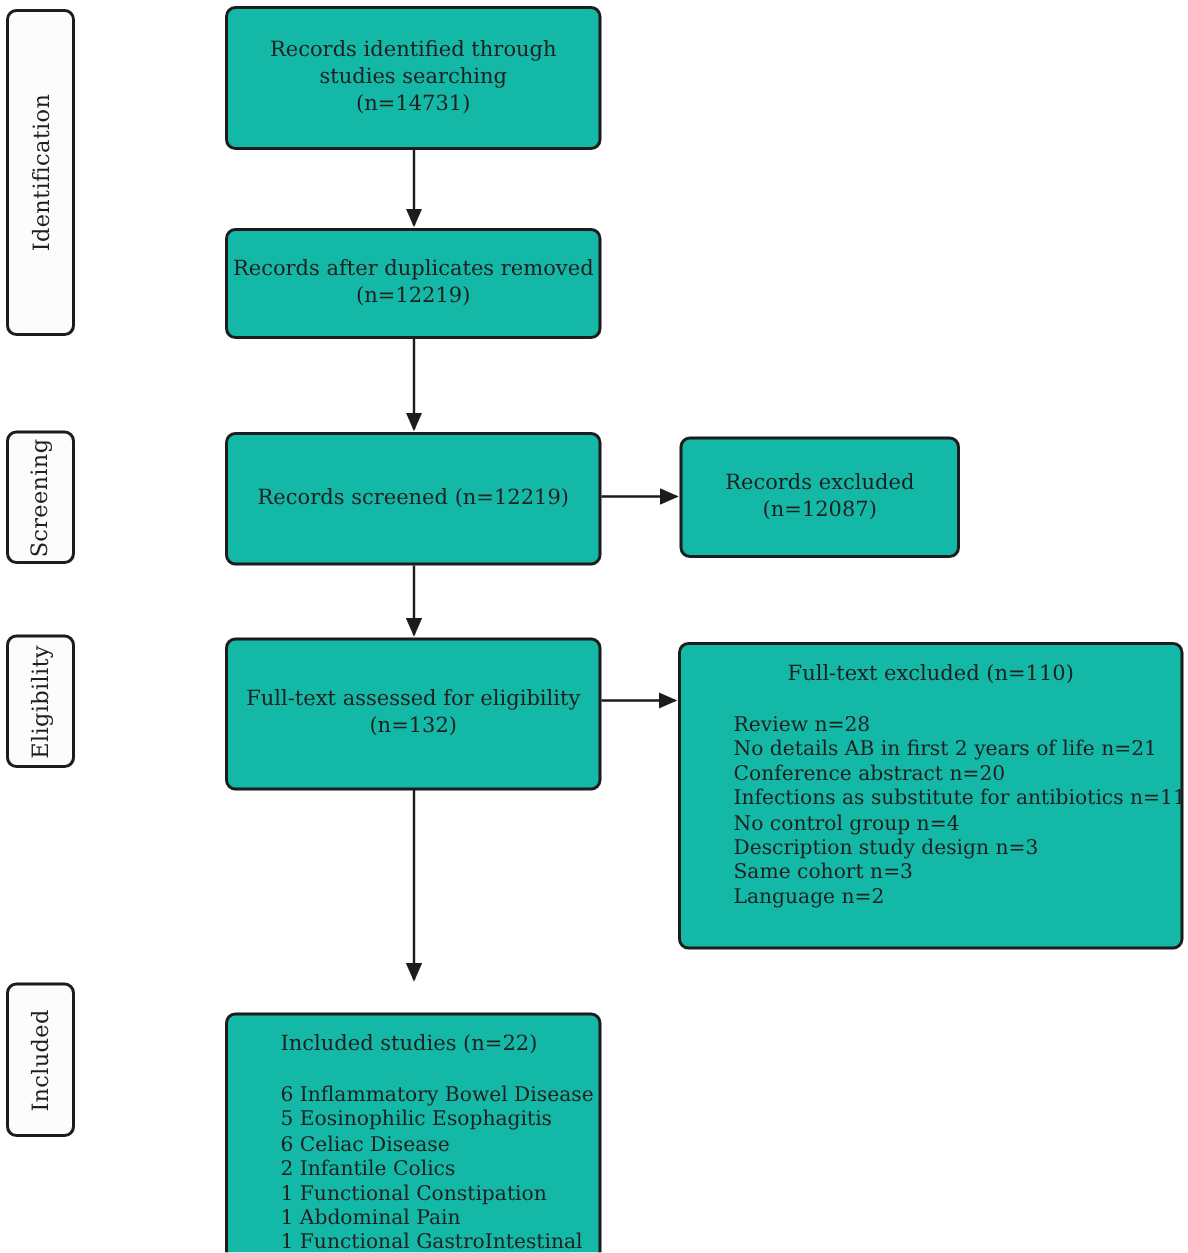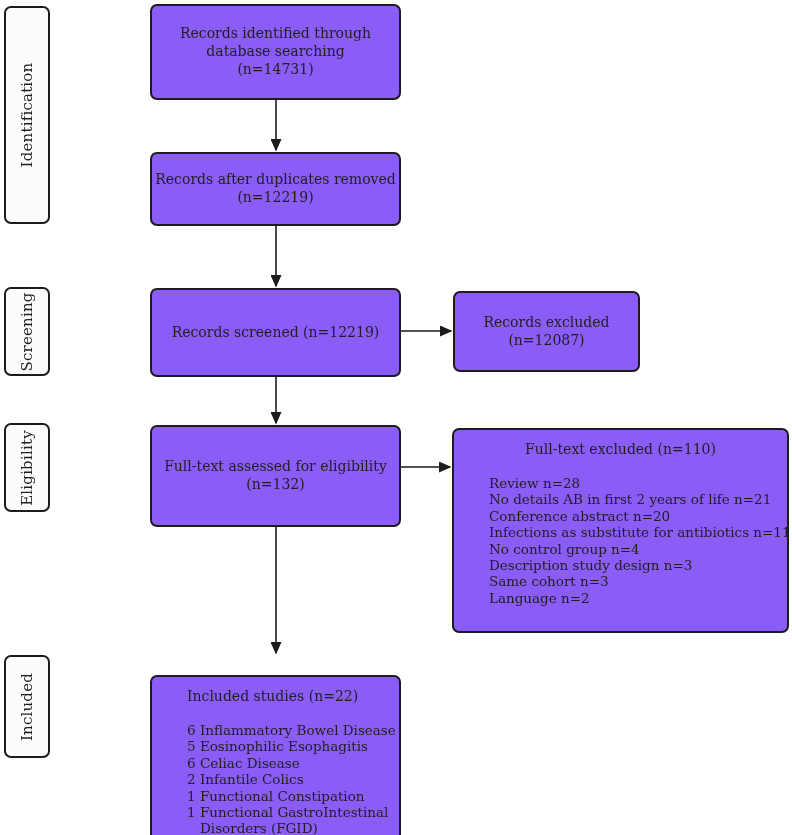--- a/index.html
+++ b/index.html
@@ -16,21 +16,21 @@
     position: absolute;
     left: 0; top: 0;
     width: 792px; height: 835px;
     pointer-events: none;
   }
   .box {
     position: absolute;
     box-sizing: border-box;
     border: 2px solid #1c1c1c;
     border-radius: 7px;
-    background: #8b5cf6;
+    background: #14b8a6;
     font-size: 14px;
     line-height: 1.28;
   }
   .center {
     display: flex;
     align-items: center;
     justify-content: center;
     text-align: center;
   }
   .side-box {
@@ -86,21 +86,21 @@
   <div class="side-box" style="top:423px;height:89px;">
     <span class="side-label">Eligibility</span>
   </div>
   <div class="side-box" style="top:655px;height:103px;">
     <span class="side-label">Included</span>
   </div>
 
   <div class="box center" style="left:150px;top:4px;width:251px;height:96px;">
     <div>
       <div>Records identified through</div>
-      <div>database searching</div>
+      <div>studies searching</div>
       <div>(n=14731)</div>
     </div>
   </div>
 
   <div class="box center" style="left:150px;top:152px;width:251px;height:74px;">
     <div>
       <div>Records after duplicates removed</div>
       <div>(n=12219)</div>
     </div>
   </div>
@@ -119,20 +119,21 @@
   </div>
 
   <div class="box list-box" style="left:150px;top:655px;width:251px;height:177px;margin-top:20px;">
     <div class="lb-title-left">Included studies (n=22)</div>
     <div class="lb-items">
       <div class="lb-item">6 Inflammatory Bowel Disease</div>
       <div class="lb-item">5 Eosinophilic Esophagitis</div>
       <div class="lb-item">6 Celiac Disease</div>
       <div class="lb-item">2 Infantile Colics</div>
       <div class="lb-item">1 Functional Constipation</div>
+      <div class="lb-item">1 Abdominal Pain</div>
       <div class="lb-item lb-item-wrap">1 Functional GastroIntestinal Disorders (FGID)</div>
     </div>
   </div>
 
   <div class="box center" style="left:453px;top:291px;width:187px;height:81px;">
     <div>
       <div>Records excluded</div>
       <div>(n=12087)</div>
     </div>
   </div>

